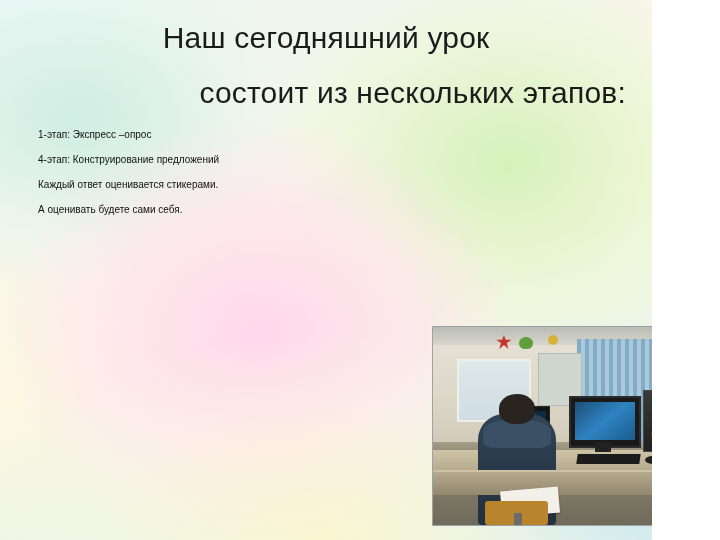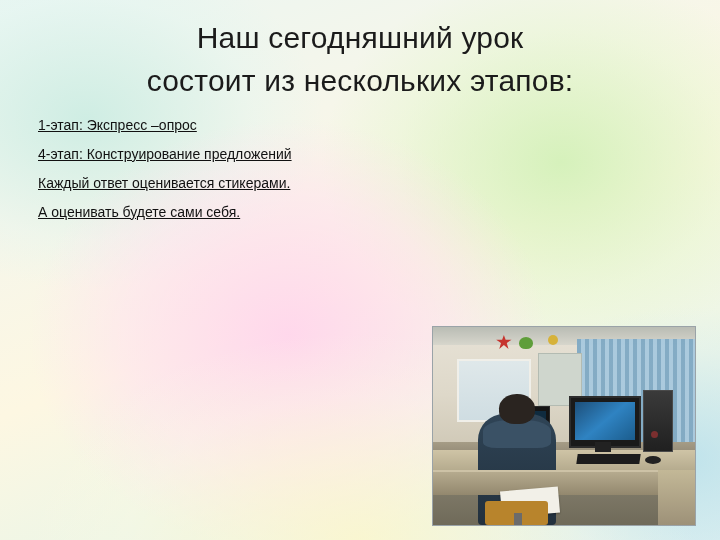--- a/index.html
+++ b/index.html
@@ -7,21 +7,21 @@
     padding: 0;
   }
   body {
     width: 720px;
     height: 540px;
     overflow: hidden;
     font-family: "Liberation Sans", sans-serif;
   }
   .slide {
     position: relative;
-    width: 720px;
+    width: 652px;
     height: 540px;
     box-sizing: border-box;
     overflow: hidden;
     background:
       radial-gradient(ellipse 360px 300px at 40% 62%, rgba(255,214,236,0.95) 0%, rgba(255,224,240,0.55) 45%, rgba(255,255,255,0.0) 72%),
       radial-gradient(ellipse 300px 240px at 78% 30%, rgba(207,240,180,0.85) 0%, rgba(222,246,200,0.35) 55%, rgba(255,255,255,0.0) 80%),
       radial-gradient(ellipse 280px 200px at 12% 22%, rgba(198,235,225,0.8) 0%, rgba(220,245,240,0.3) 60%, rgba(255,255,255,0.0) 85%),
       linear-gradient(160deg, #eaf6f2 0%, #f6f6ea 28%, #fdf7e2 52%, #eef6e6 72%, #dff0f0 100%);
   }
   .slide::before {
@@ -42,36 +42,36 @@
     font-size: 30px;
     line-height: 1.36;
     color: #1b1b1b;
     letter-spacing: 0.2px;
   }
   .title .line {
     display: block;
     white-space: nowrap;
   }
   .title .line2 {
-    margin-top: 2px;
+    margin-top: 14px;
+    text-align: right;
   }
   .body-text {
     position: relative;
     z-index: 2;
     margin-top: 16px;
     padding-left: 38px;
     padding-right: 20px;
   }
   .body-text .item {
-    font-size: 14px;
+    font-size: 10px;
     color: #111;
     line-height: 1.0;
     margin-bottom: 15px;
     white-space: nowrap;
-    text-decoration: underline;
   }
   .photo {
     position: absolute;
     left: 432px;
     top: 326px;
     width: 262px;
     height: 198px;
     z-index: 3;
     border: 1px solid #9aa3a8;
     background: #6d7478;

